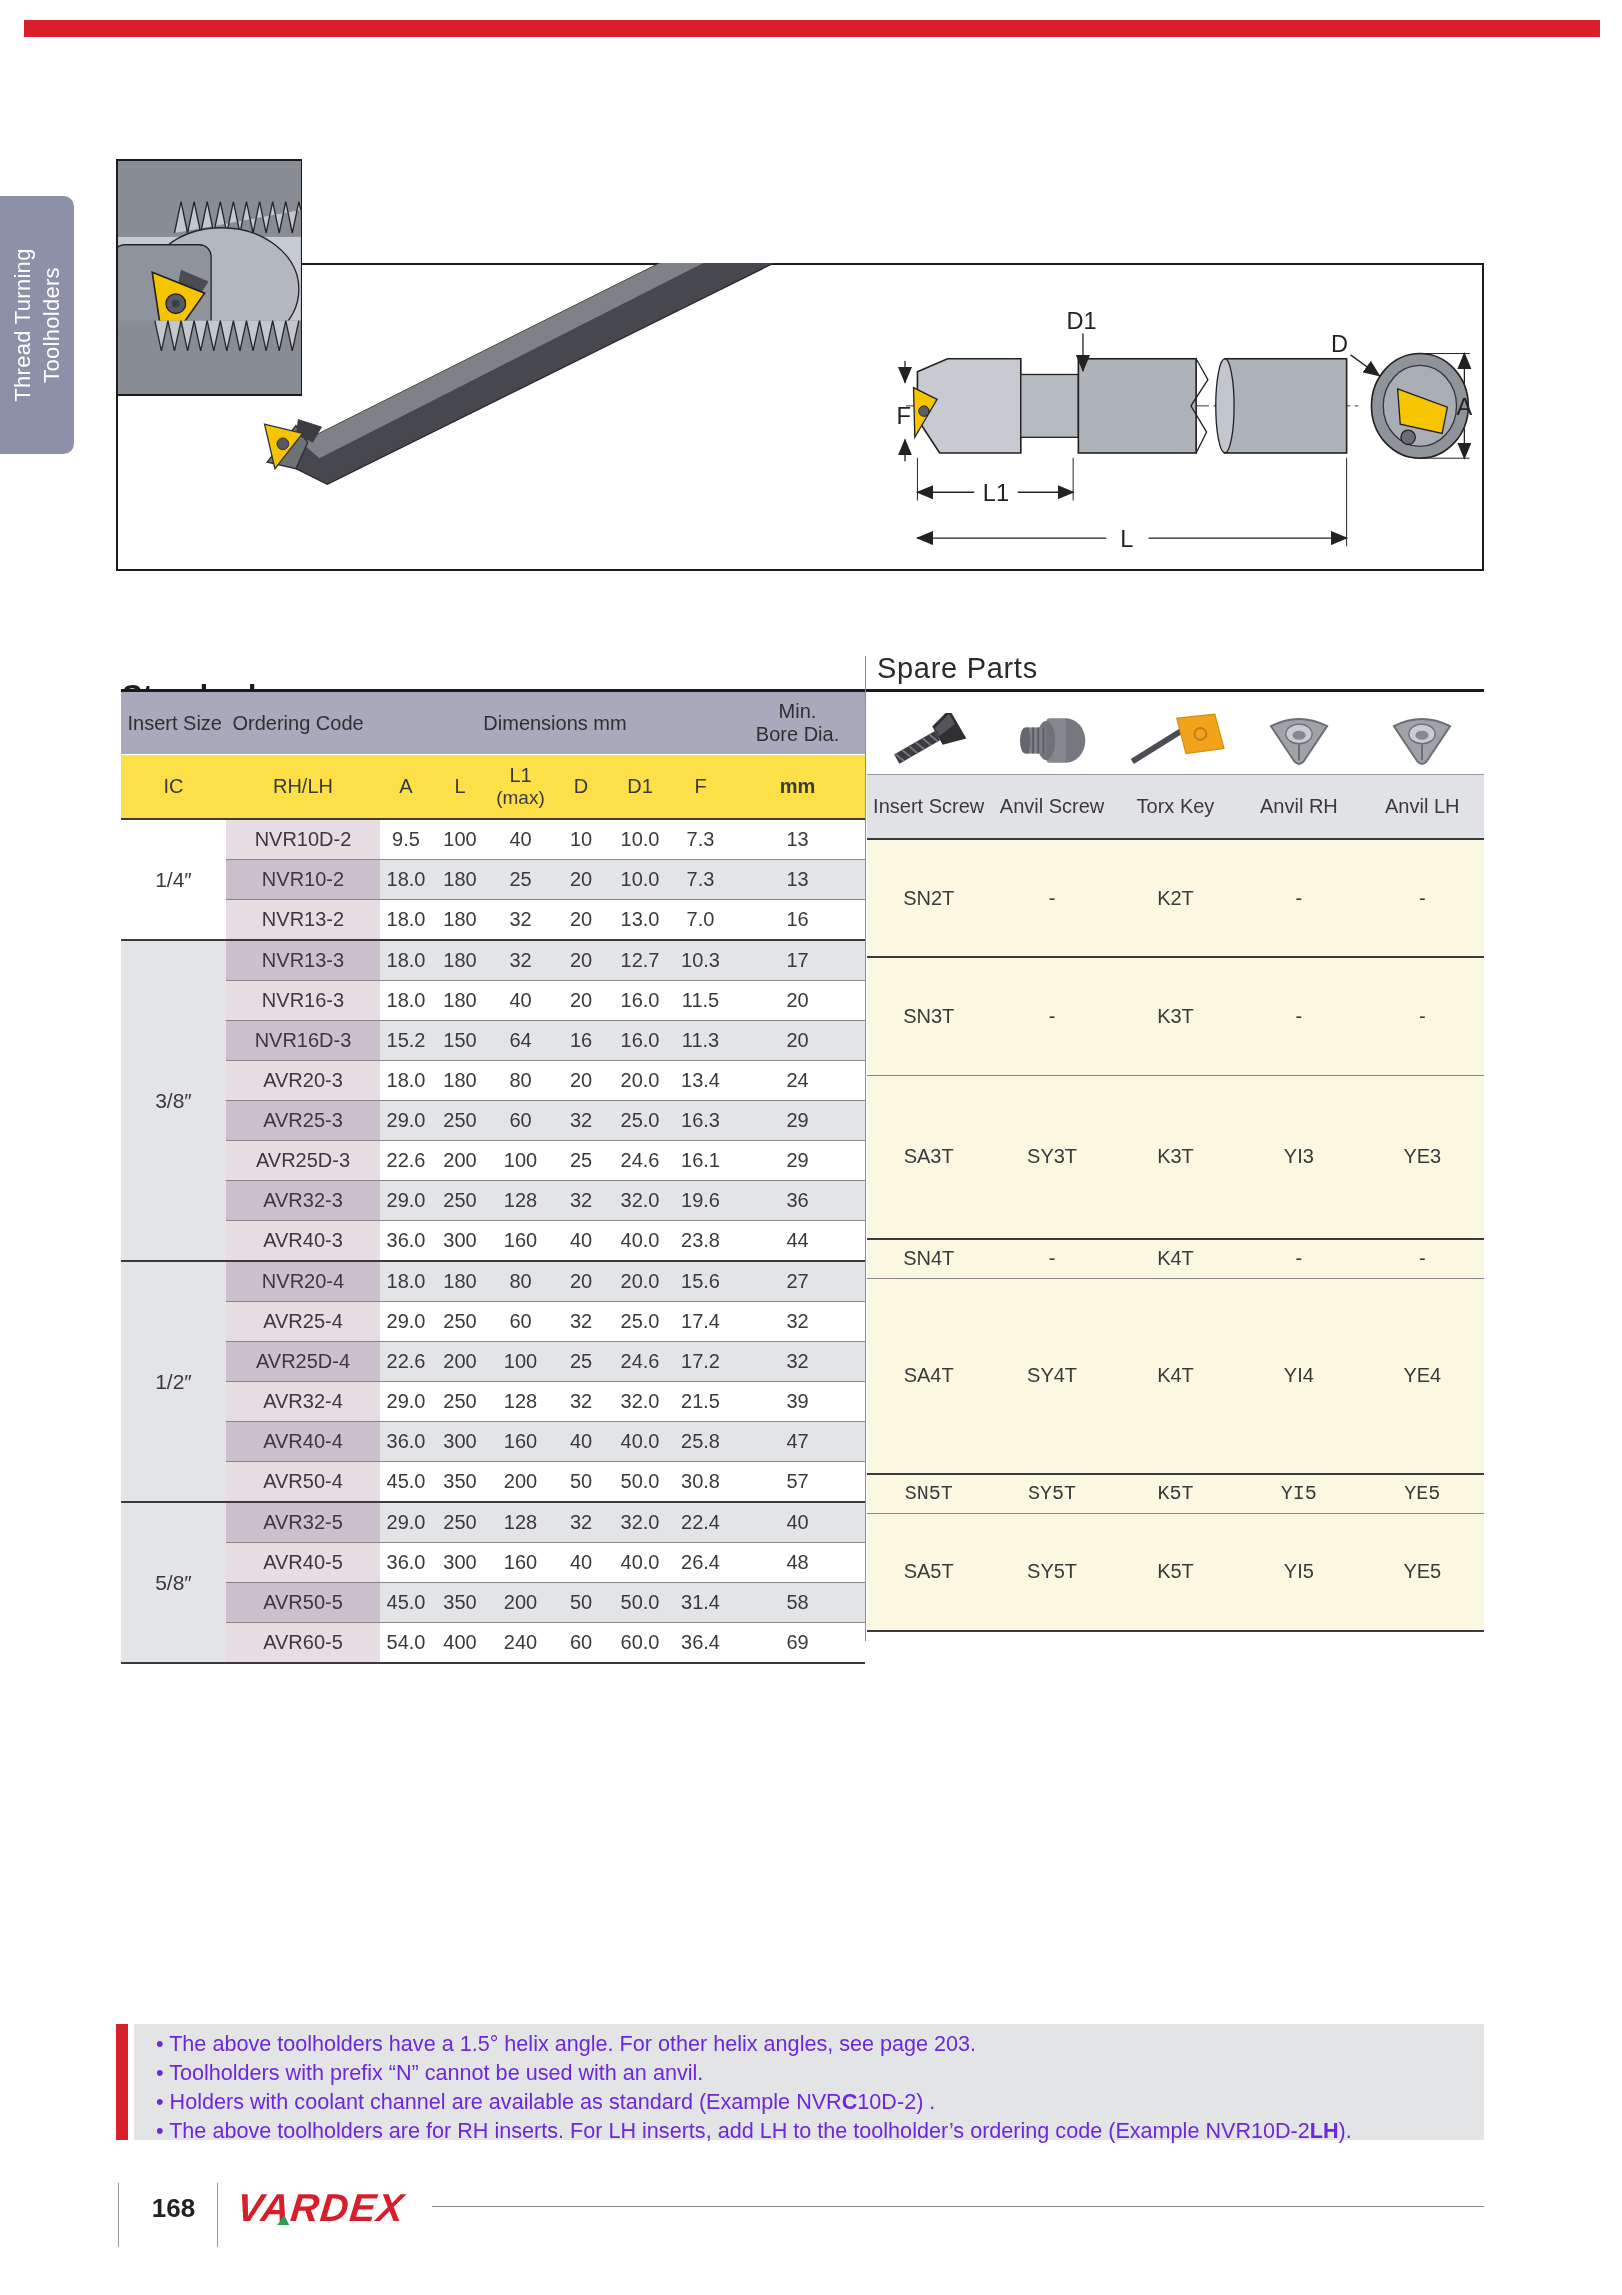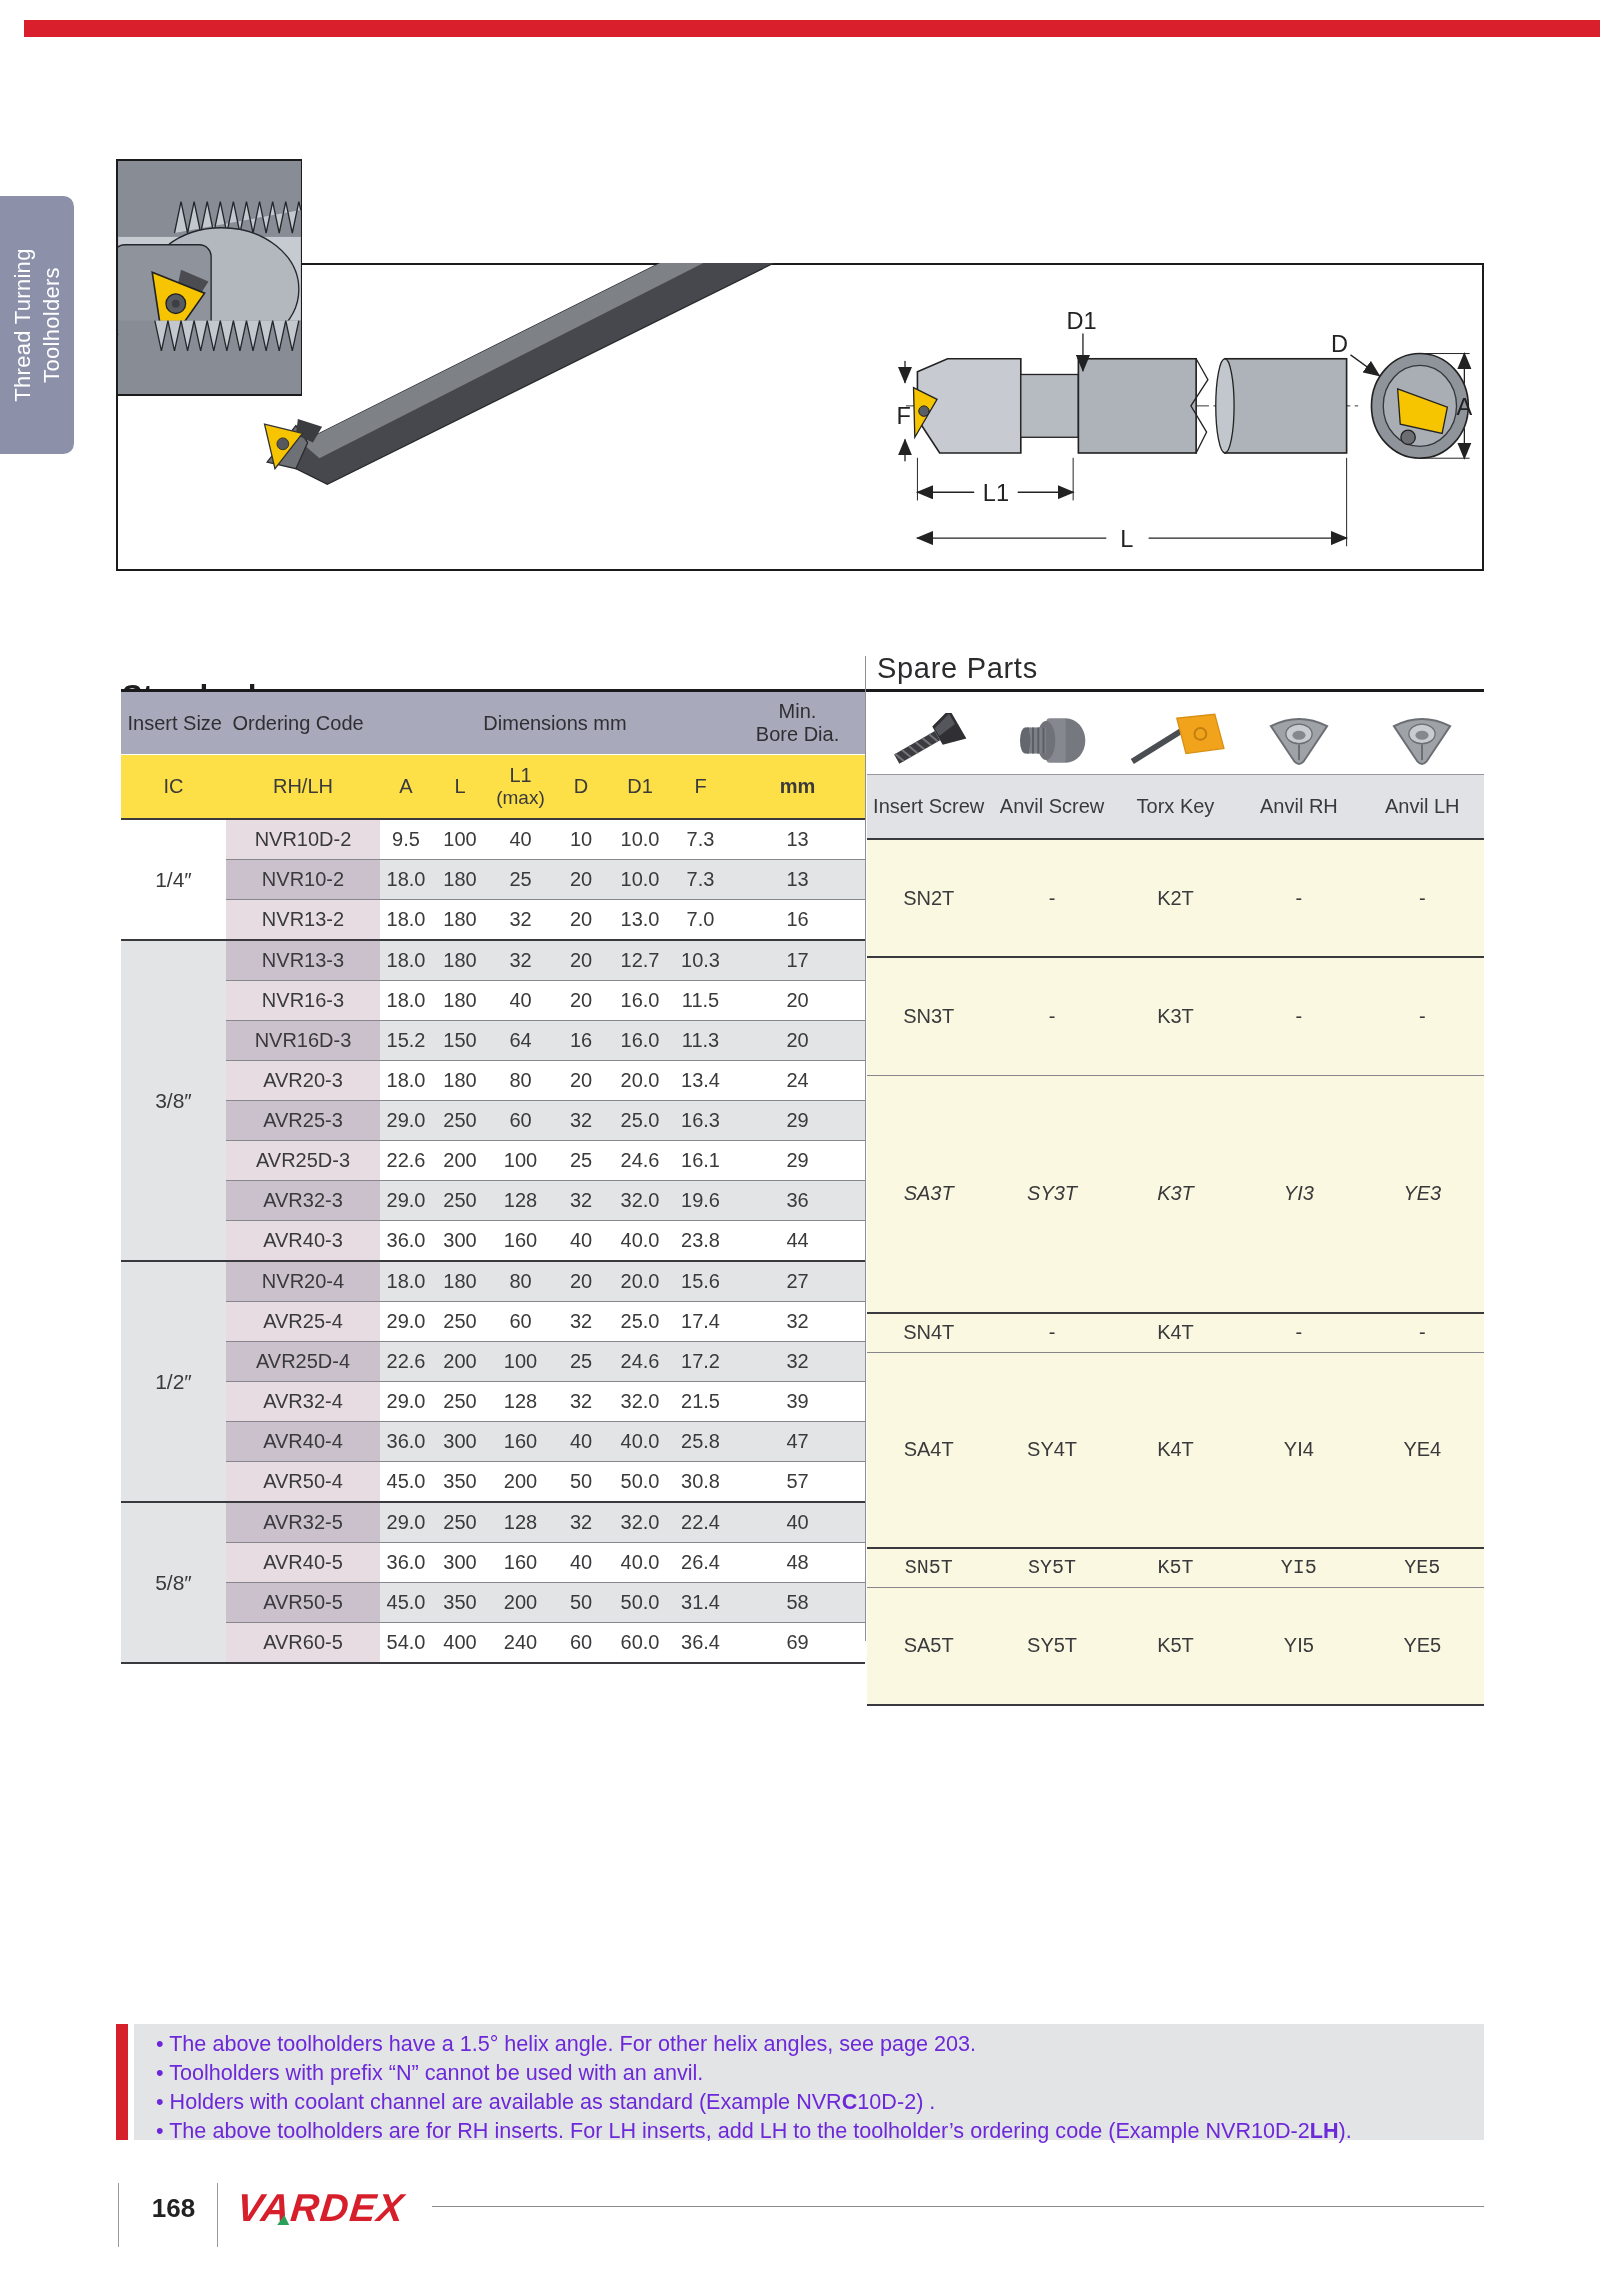--- a/index.html
+++ b/index.html
@@ -480,21 +480,21 @@
           <td>-</td>
           <td>-</td>
         </tr>
         <tr style="height: 118px;">
           <td>SN3T</td>
           <td>-</td>
           <td>K3T</td>
           <td>-</td>
           <td>-</td>
         </tr>
-        <tr class="thick" style="height: 238px; font-style: italic;">
+        <tr class="thick" style="height: 164px;">
           <td>SA3T</td>
           <td>SY3T</td>
           <td>K3T</td>
           <td>YI3</td>
           <td>YE3</td>
         </tr>
         <tr style="height: 39px;">
           <td>SN4T</td>
           <td>-</td>
           <td>K4T</td>

